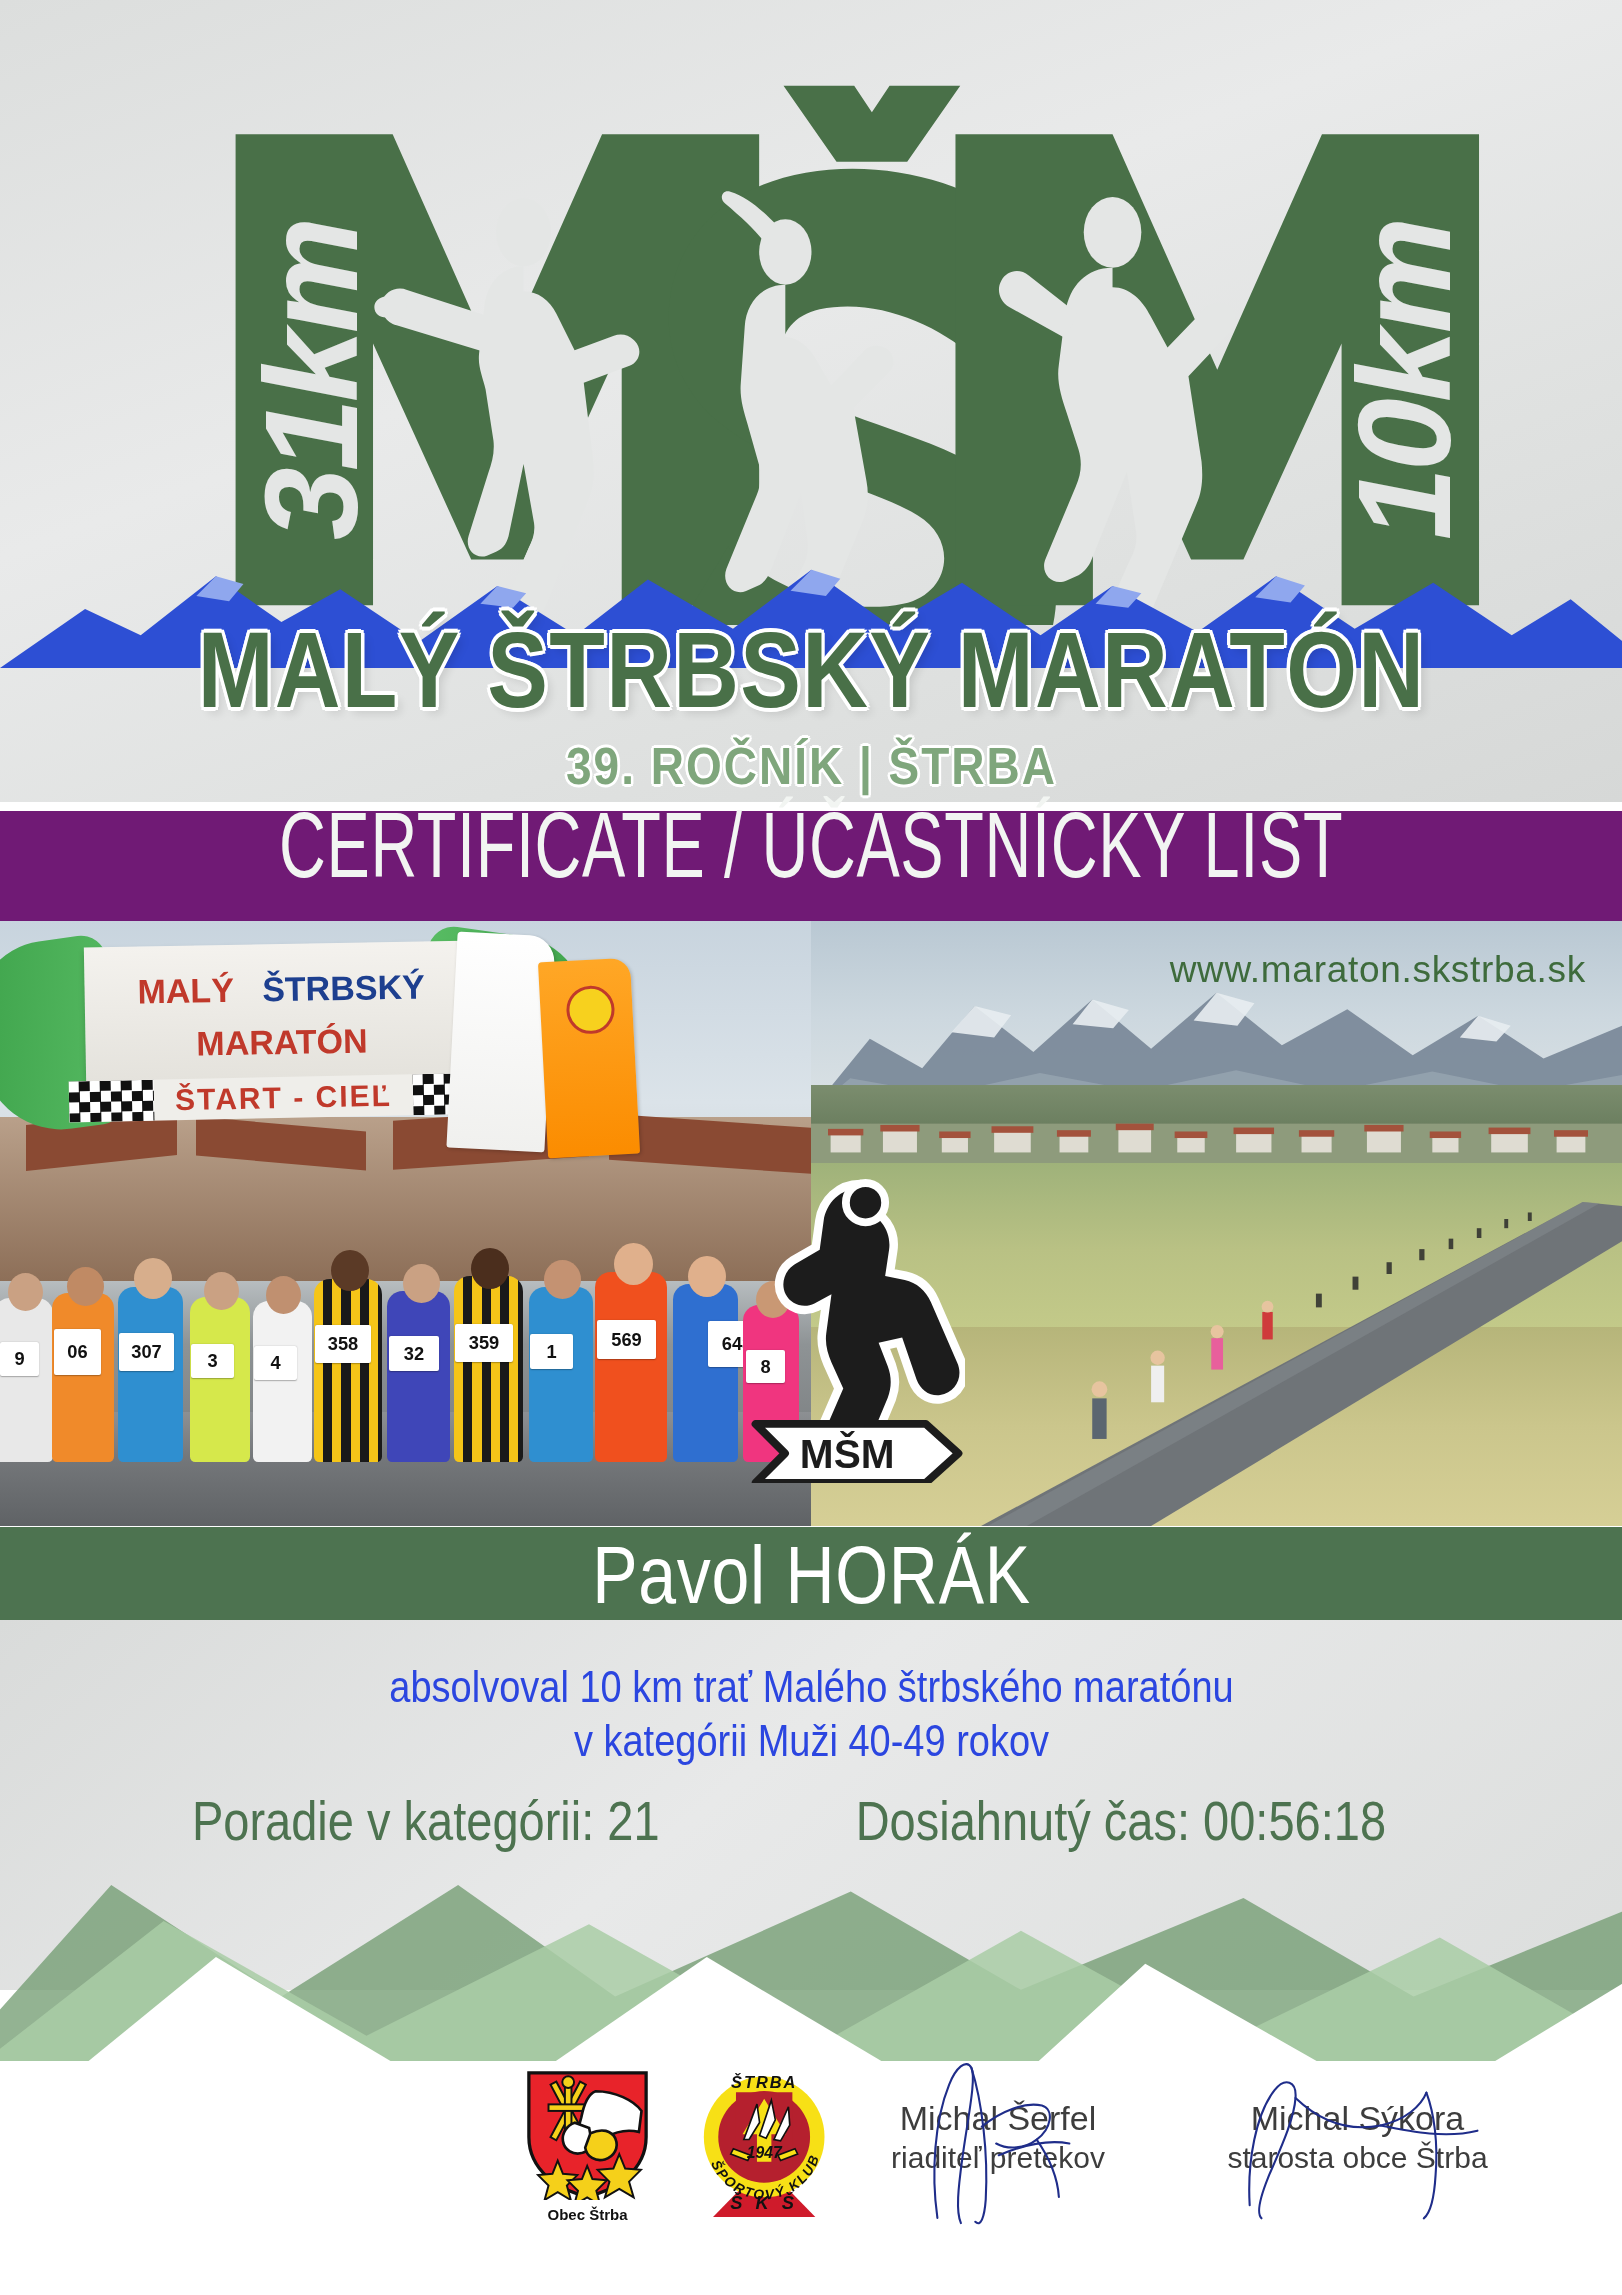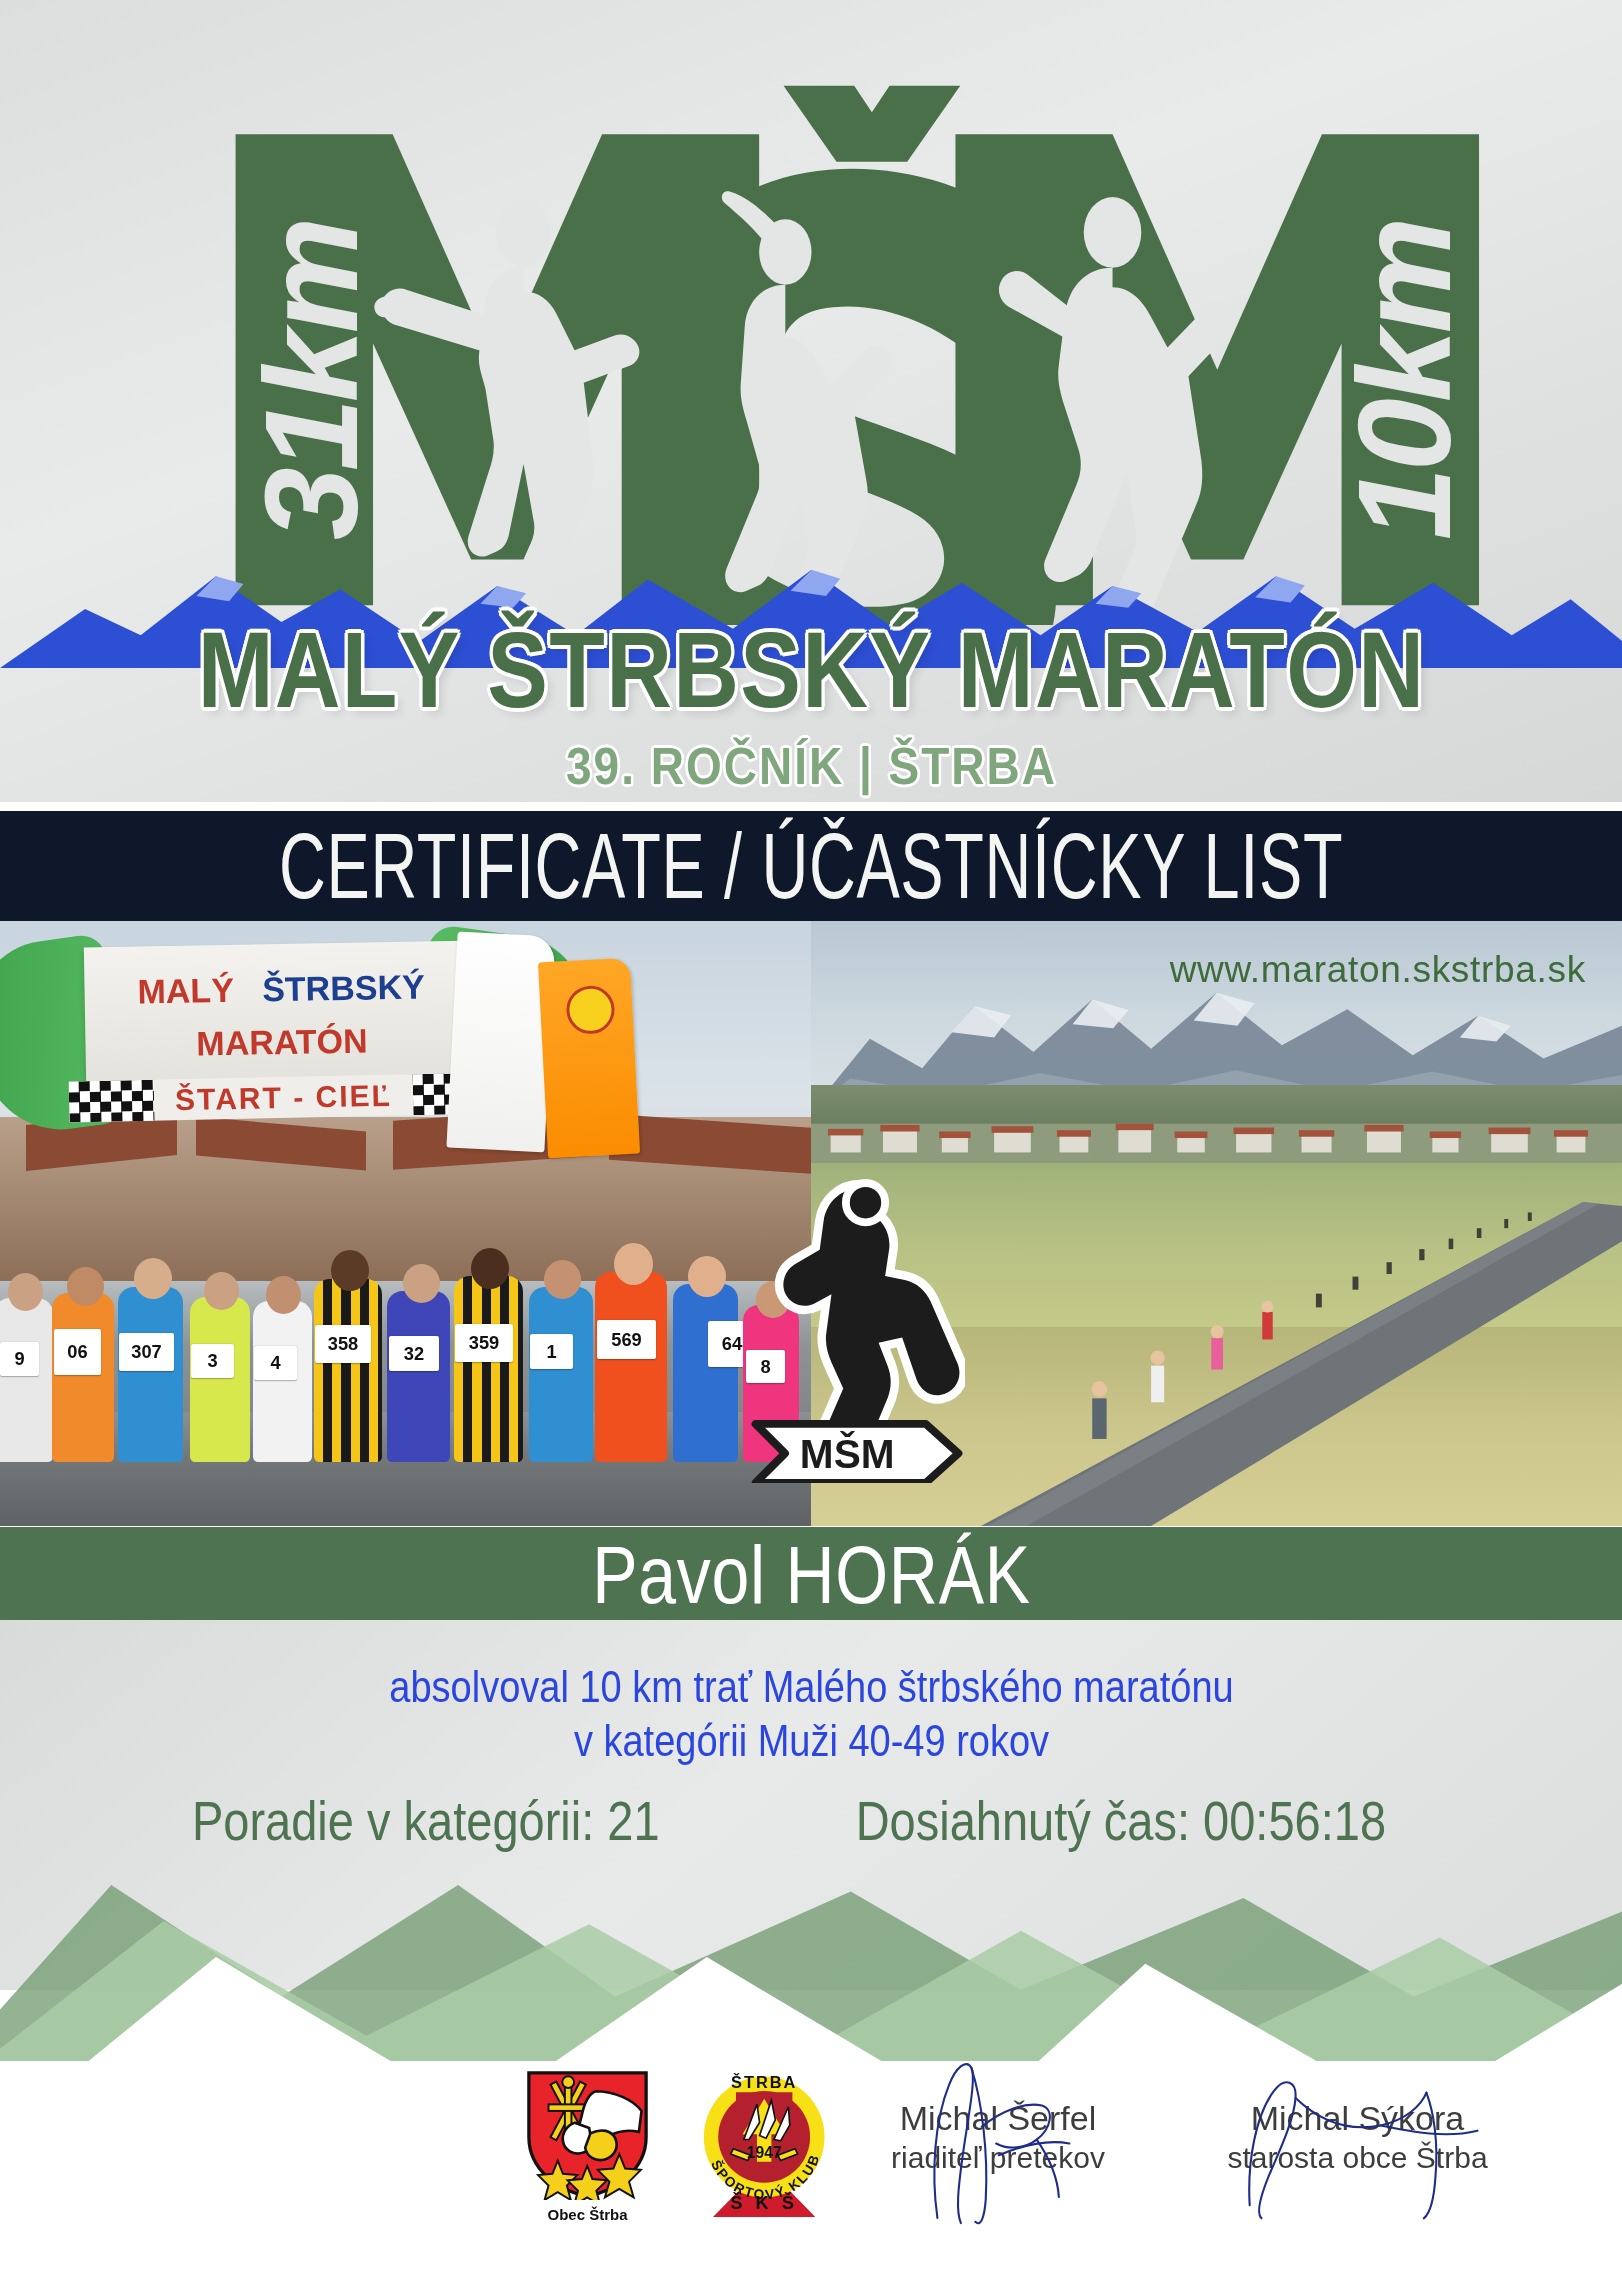--- a/index.html
+++ b/index.html
@@ -44,22 +44,22 @@
     color:#7fa67c;
     text-shadow:2.6px 0 0 #fff,-2.6px 0 0 #fff,0 2.6px 0 #fff,0 -2.6px 0 #fff,
                 2px 2px 0 #fff,-2px 2px 0 #fff,2px -2px 0 #fff,-2px -2px 0 #fff;
     transform:scaleY(1.12);
     white-space:nowrap;
   }
 
   
   .cert-band{
     position:absolute; left:0; top:811px; width:1623px; height:110px;
-    background:#0f172a;
-    display:flex; align-items:center; justify-content:center;
+    background:#701a75;
+    display:flex; justify-content:center;
   }
   .cert-title{
     color:#f2f5f2; font-size:69px; font-weight:normal;
     letter-spacing:0.7px; transform:scaleY(1.35) scaleX(.94);
     font-family:"Liberation Sans", sans-serif;
     white-space:nowrap;
   }
 
   
   .photo-strip{
@@ -154,21 +154,21 @@
 
   
   .mtn-deco{position:absolute;left:0;top:1885px;width:1623px;height:249px;}
 
   
   .footer{position:absolute;left:0;top:2061px;width:1623px;height:234px;background:#fff;}
   .fdate{position:absolute;left:77px;top:73px;font-size:38px;color:#3d3d3d;
      font-family:"Liberation Sans",sans-serif;white-space:nowrap;}
   .crest{position:absolute;left:517px;top:7.9px;width:141px;}
   .crest-label{text-align:center;font-size:15px;font-weight:bold;color:#111;margin-top:3.9px;}
-  .sks{position:absolute;left:694px;top:5.2px;width:141px;height:151px;}
+  .sks{position:absolute;left:694px;top:5.2px;width:141px;height:151px;font-style:italic;}
   .sig{position:absolute;top:38px;text-align:center;}
   .sig .nm{font-size:34px;color:#3d3d3d;white-space:nowrap;}
   .sig .rl{font-size:30px;color:#3d3d3d;white-space:nowrap;margin-top:2.6px;}
   .sig-1{left:844px;width:308px;}
   .sig-2{left:1184px;width:347px;}
   .ink{position:absolute;pointer-events:none;}
 </style>
 </head>
 <body>
 

